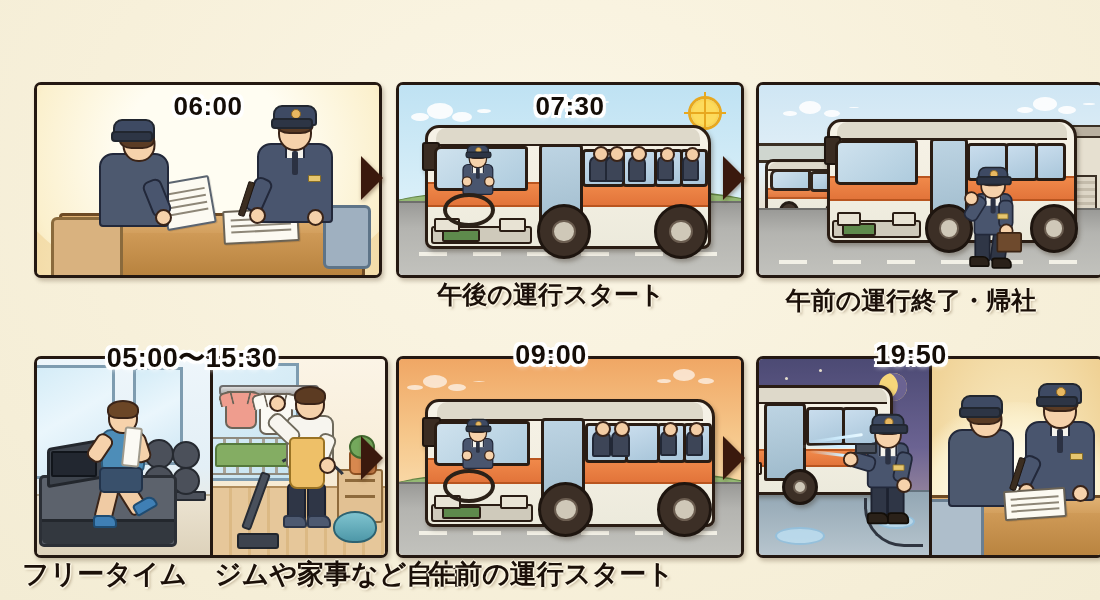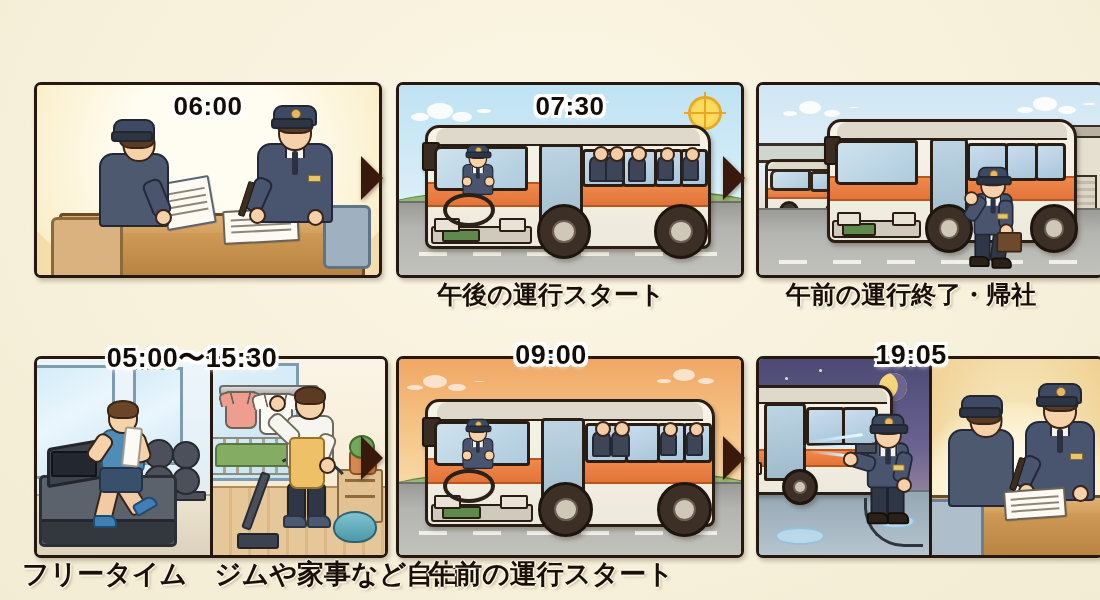--- a/index.html
+++ b/index.html
@@ -554,21 +554,21 @@
           <div class="p-arm" style="left:32px; top:32px;"></div>
           <div class="p-hand" style="left:33px; top:60px;"></div>
           <div class="p-leg" style="left:4px;"></div>
           <div class="p-leg" style="left:24px; transform:rotate(8deg);"></div>
           <div class="p-shoe" style="left:-2px; top:98px;"></div>
           <div class="p-shoe" style="left:24px; top:100px;"></div>
           <div style="position:absolute; left:30px; top:70px; width:26px; height:20px; background:#6e4a2d; border:2.5px solid #3a2414; border-radius:3px; z-index:6;"></div>
         </div>
       </div>
     </div>
-    <div class="caption" style="top:196px; font-size:25px;">午前の運行終了・帰社</div>
+    <div class="caption" style="top:202px; font-size:25px;">午前の運行終了・帰社</div>
   </div>
 
   <div class="cell" style="left:22px; top:356px; width:340px; height:240px;">
     <div class="frame" style="width:340px; height:196px;">
       <div class="scene">
         <div class="split">
 
           <div class="half">
             <div class="room-cool"></div>
             <div class="window-pane" style="left:-6px; top:6px; width:78px; height:108px;"></div>
@@ -794,16 +794,16 @@
             <div style="position:absolute; left:82px; top:98px; width:5px; height:32px; background:#3b2d20; border:1.5px solid #1e150f; border-radius:2px; transform:rotate(18deg); z-index:7;"></div>
             <div class="paper" style="left:72px; top:130px; width:58px; height:26px; transform:rotate(-4deg); z-index:6;">
               <i style="top:6px"></i>
                 <i style="top:12px"></i>
                 <i style="top:18px"></i>
             </div>
           </div>
         </div>
       </div>
     </div>
-    <div class="timelabel" style="top:-16px; font-size:27px;">19:05</div>
+    <div class="timelabel" style="top:-16px; font-size:27px;">19:50</div>
   </div>
 
 </div>
 
 </body></html>

